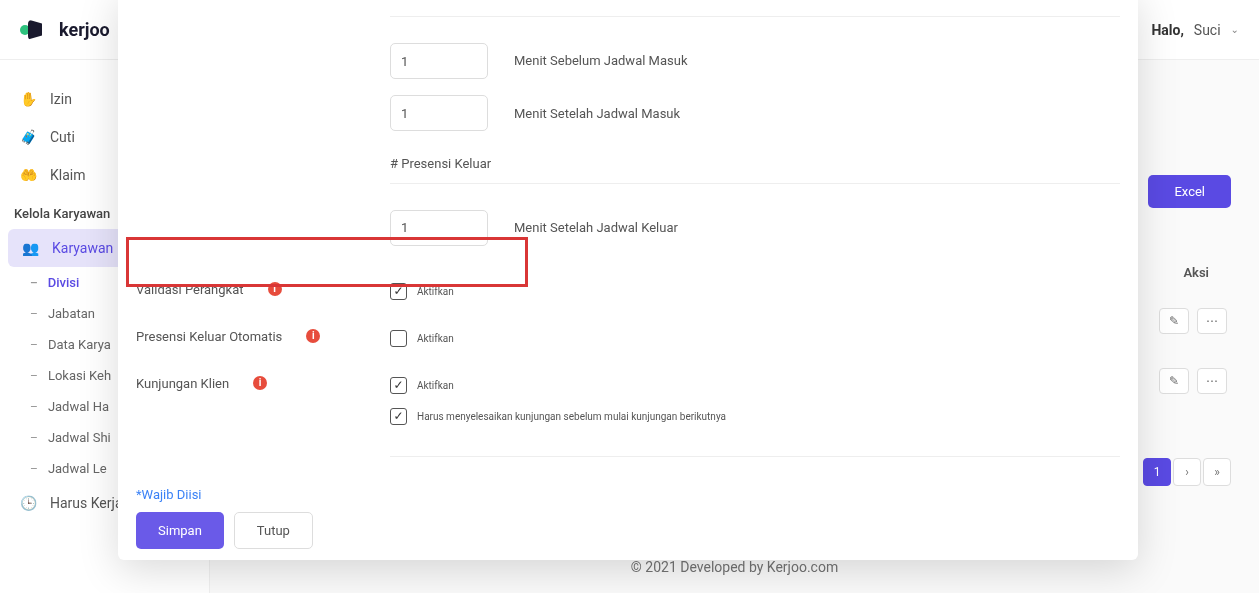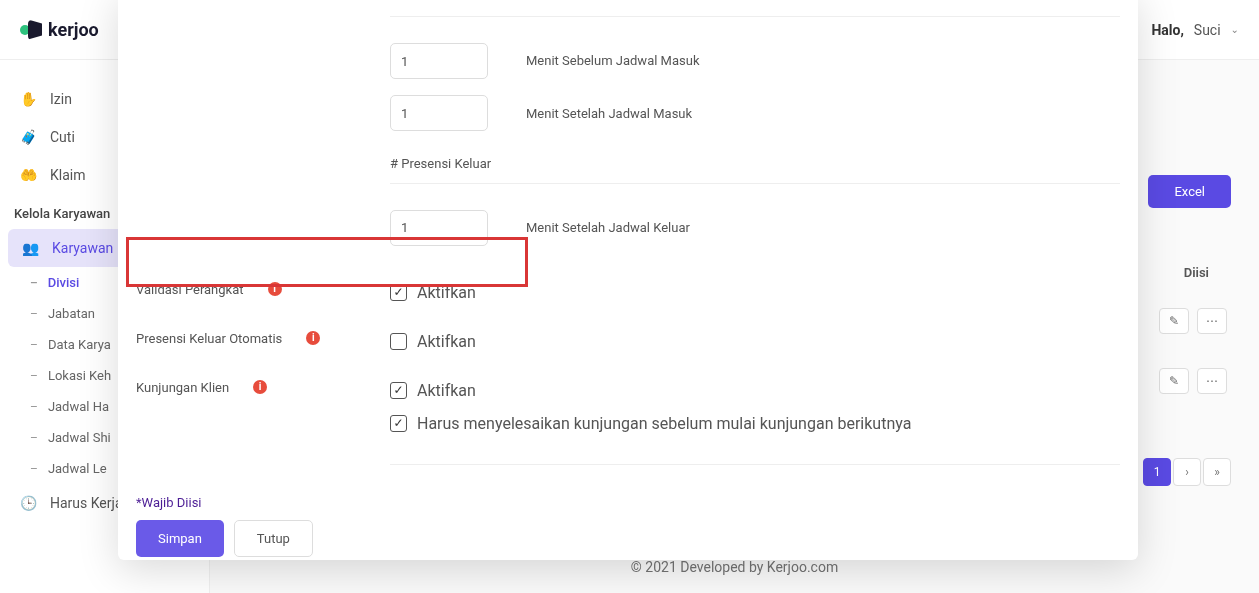--- a/index.html
+++ b/index.html
@@ -1,18 +1,18 @@
 <!DOCTYPE html>
 <html><head>
 <meta charset="utf-8">
 <style>
 *{box-sizing:border-box;margin:0;padding:0;font-family:-apple-system,BlinkMacSystemFont,"Segoe UI",Roboto,sans-serif}
 body{background:#fff;width:1259px;height:593px;overflow:hidden;position:relative}
 .topbar{height:60px;display:flex;align-items:center;justify-content:space-between;padding:0 20px;border-bottom:1px solid #eee}
-.logo{display:flex;align-items:center;gap:6px;font-weight:700;color:#1a1a2e;font-size:18px}
+.logo{display:flex;align-items:center;gap:17px;font-weight:700;color:#1a1a2e;font-size:18px}
 .logo-icon{width:22px;height:22px;position:relative}
 .logo-icon::before{content:"";position:absolute;width:10px;height:10px;background:#2ec27e;border-radius:50%;left:0;top:6px}
 .logo-icon::after{content:"";position:absolute;width:14px;height:20px;background:#1a1a2e;border-radius:4px;right:0;top:1px;clip-path:polygon(0 0,100% 20%,100% 80%,0 100%)}
 .user-greeting{display:flex;align-items:center;gap:10px;color:#555;font-size:14px;cursor:pointer}
 .user-greeting b{color:#333}
 .chev{font-size:10px;color:#888}
 .sidebar{position:absolute;left:0;top:60px;width:210px;bottom:0;padding:20px 0 0 0;border-right:1px solid #f0f0f0}
 .side-item{display:flex;align-items:center;gap:12px;padding:10px 20px;color:#555;font-size:14px;cursor:pointer}
 .side-icon{width:18px;height:18px;display:flex;align-items:center;justify-content:center;font-size:14px;color:#666}
 .side-section-title{padding:12px 14px 8px 14px;color:#444;font-size:13px;font-weight:500}
@@ -36,29 +36,29 @@
 .pg.on{background:#5a4ae3;color:#fff;border-color:#5a4ae3}
 .footer{position:absolute;bottom:18px;left:50%;transform:translateX(-50%);color:#737373;font-size:14px}
 
 .modal{position:absolute;left:118px;top:-10px;width:1020px;height:570px;background:#fff;box-shadow:0 10px 40px rgba(0,0,0,.15);border-radius:6px;padding:8px 0 0 0;overflow:hidden}
 .modal-body{padding:0 0 0 0}
 .form-row{display:flex;align-items:flex-start;padding:6px 18px}
 .label-col{width:254px;padding-top:10px;color:#555;font-size:13px;display:flex;align-items:flex-start;gap:24px}
 .info-badge{width:14px;height:14px;background:#e74c3c;color:#fff;border-radius:50%;font-size:10px;display:inline-flex;align-items:center;justify-content:center;font-weight:700}
 .field-col{flex:1;padding-top:4px}
 .num-input{width:98px;height:36px;border:1px solid #ddd;border-radius:5px;padding:0 10px;font-size:13px;color:#555}
-.inline-label{display:inline-block;margin-left:34px;color:#555;font-size:13px;vertical-align:middle;line-height:36px}
+.inline-label{display:inline-block;margin-left:22px;color:#555;font-size:13px;vertical-align:middle;line-height:36px}
 .sep{height:1px;background:#eee;margin:8px 0 10px 0}
 .section-h{color:#555;font-size:13px;padding:8px 0 4px 0}
 .cb-row{display:flex;align-items:center;gap:10px;padding:7px 0}
 .cb{width:17px;height:17px;border:1.5px solid #555;border-radius:3px;display:flex;align-items:center;justify-content:center;cursor:pointer;flex-shrink:0}
 .cb.checked::after{content:"✓";font-size:12px;color:#333;line-height:1}
-.cb-label{color:#555;font-size:16px}
+.cb-label{color:#555;font-size:10px}
 .highlight-box{position:absolute;border:3px solid #d93636;pointer-events:none;top:237px;left:126px;width:402px;height:50px;z-index:50}
-.req-note{color:#4c1d95;font-size:13px;padding:14px 18px 10px 18px}
+.req-note{color:#3b82f6;font-size:13px;padding:14px 18px 10px 18px}
 .modal-actions{padding:0 18px 14px 18px;display:flex;gap:10px}
 .btn-primary{background:#6a5ae8;color:#fff;border:none;padding:10px 22px;border-radius:5px;font-size:13px;cursor:pointer}
 .btn-secondary{background:#fff;color:#555;border:1px solid #ddd;padding:10px 22px;border-radius:5px;font-size:13px;cursor:pointer}
 </style>
 </head>
 <body>
 
 <div class="topbar">
   <div class="logo">
     <span class="logo-icon"></span>
@@ -123,21 +123,21 @@
     <div class="side-exp-left">
       <span class="side-icon">🕒</span>
       <span>Harus Kerja</span>
     </div>
     <span class="chev">›</span>
   </div>
 </div>
 
 <div class="mainbg">
   <button class="excel-btn">Excel</button>
-  <div class="aksi-head">Diisi</div>
+  <div class="aksi-head">Aksi</div>
   <div class="row-actions a1">
     <div class="act-btn">
         <span>✎</span>
       </div>
     <div class="act-btn">
         <span>⋯</span>
       </div>
   </div>
   <div class="row-actions a2">
     <div class="act-btn">

